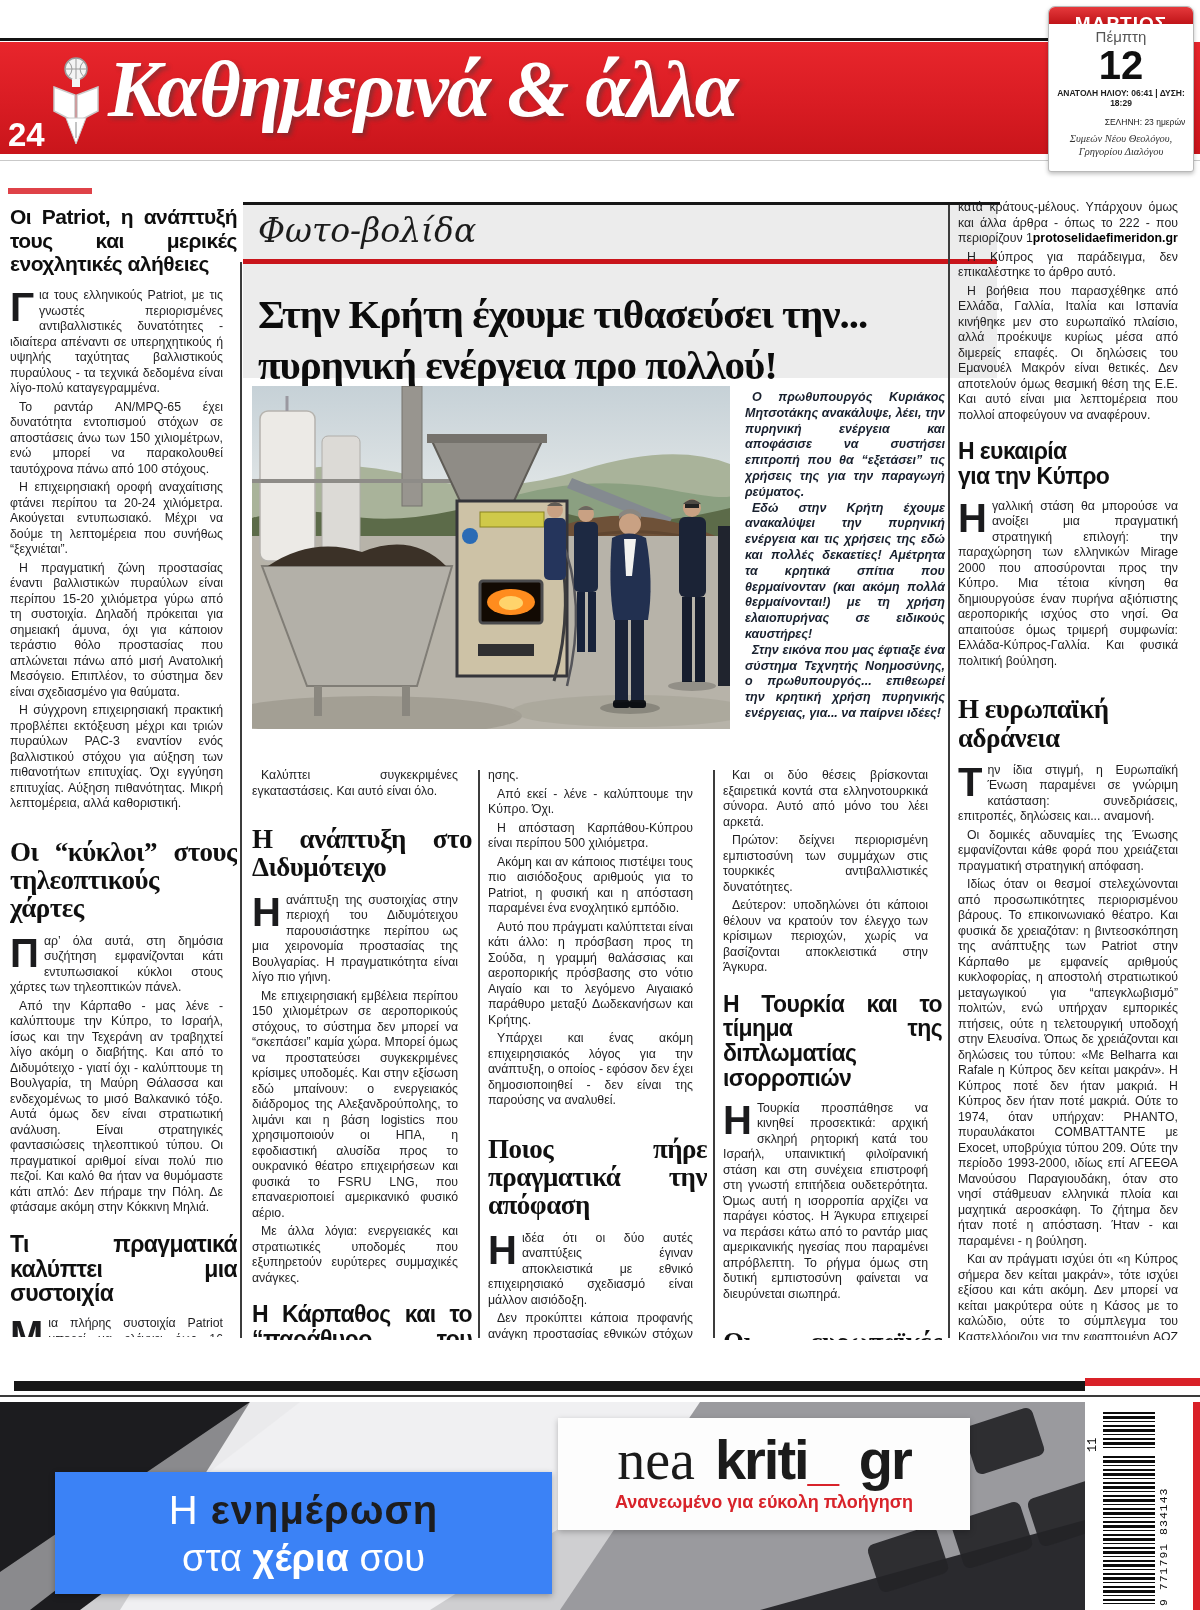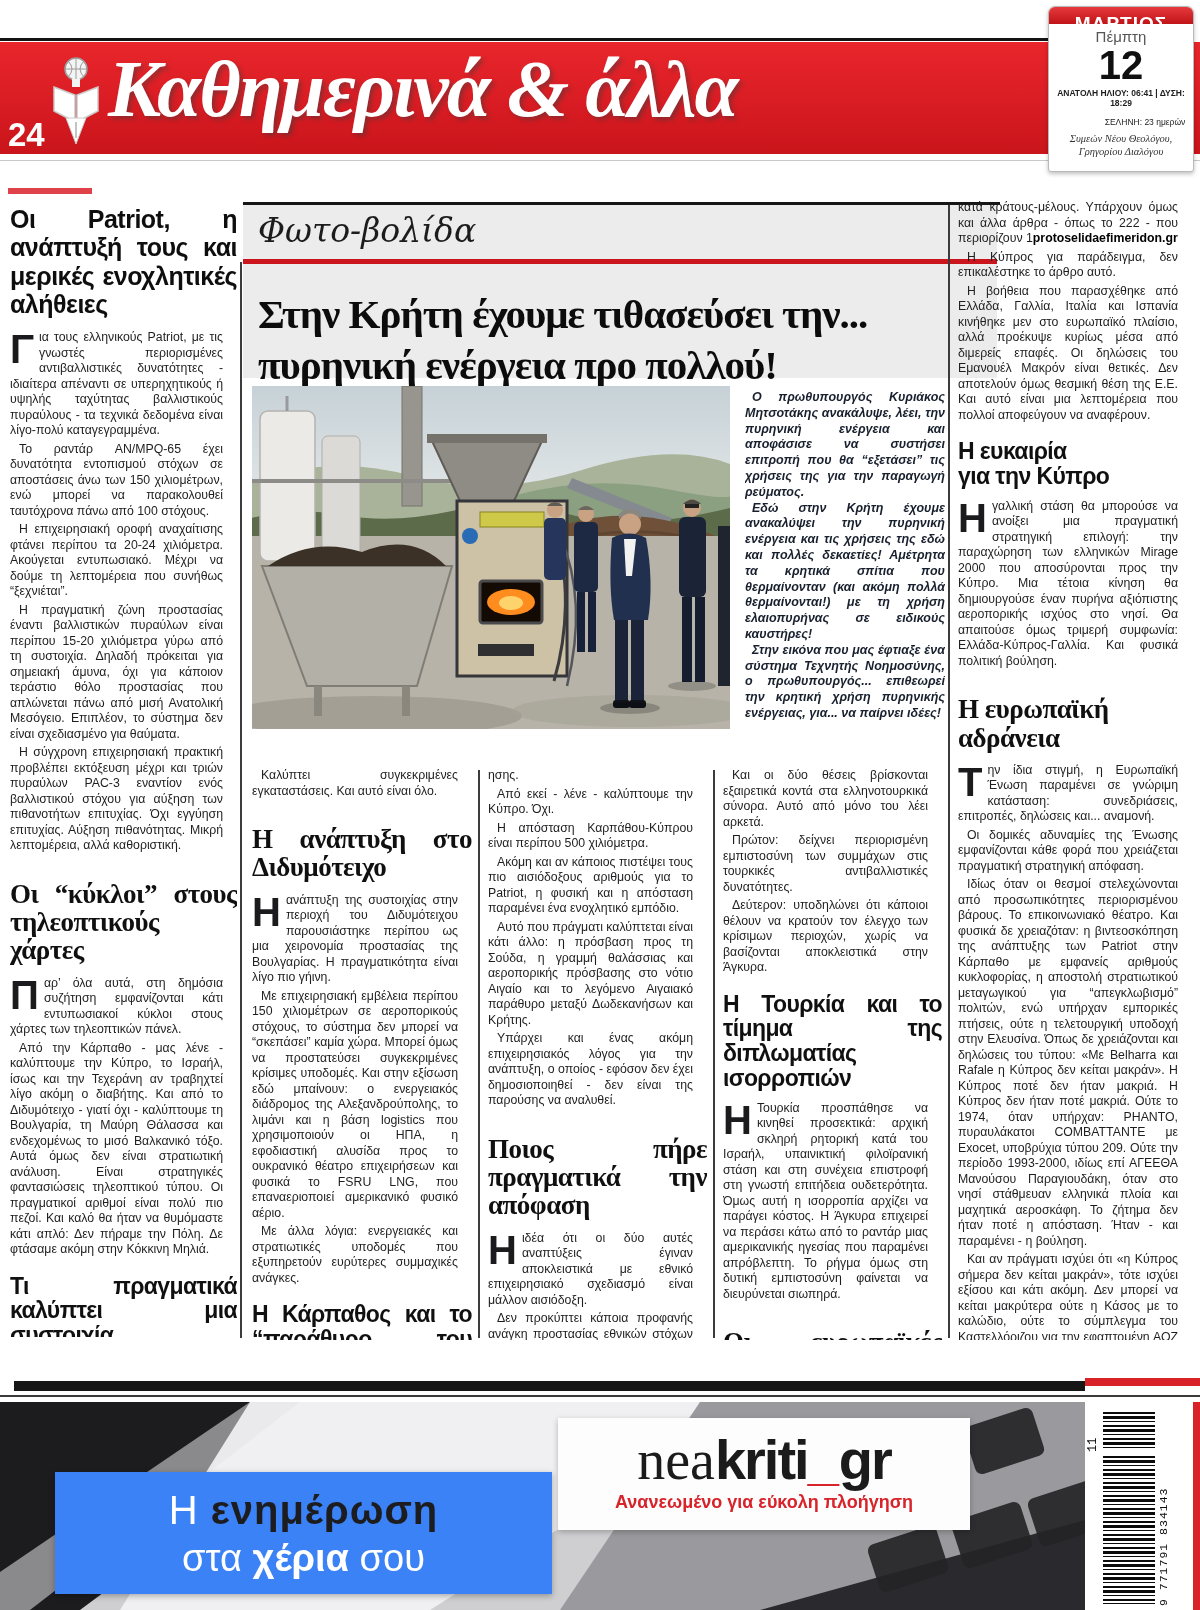--- a/index.html
+++ b/index.html
@@ -33,21 +33,21 @@
 
   
   .colbox{overflow:hidden;}
   .bodyt{font-size:12.3px;line-height:15.5px;text-align:justify;color:#1e1e20;}
   .bodyt p{margin:0 14px 3px 0;}
   .bodyt p.ind{text-indent:9px;}
   .dc{float:left;font-weight:bold;font-size:40px;line-height:33px;margin:3px 5px 0 0;color:#1b1b1d;}
   .h-sans{font-weight:bold;font-size:23px;line-height:1.08;letter-spacing:-0.6px;color:#101010;margin:16px 0 10px 0;}
   .h-serif{font-family:Liberation Serif, serif;font-weight:bold;font-size:27px;line-height:1.05;
       letter-spacing:-0.5px;color:#101010;margin:26px 0 11px 0;}
-  #a1-title{font-weight:bold;font-size:25px;line-height:1.13;letter-spacing:-0.5px;color:#0e0e0e;margin:0 0 12px 0;}
+  #a1-title{font-weight:bold;font-size:21px;line-height:1.13;letter-spacing:-0.5px;color:#0e0e0e;margin:0 0 12px 0;}
   .wm{font-weight:bold;color:#000;}
 
   
   #pb-bg{left:243px;top:205px;width:754px;height:173px;background:#ececec;}
   #pb-topline{left:243px;top:202px;width:757px;height:3px;background:#161616;}
   #pb-kicker{left:258px;top:211px;font-family:"DejaVu Serif",serif;font-style:italic;
       font-size:33px;color:#1c1c1c;}
   #pb-redline{left:243px;top:259px;width:754px;height:5px;background:#c9151b;}
   .pb-head{left:258px;font-family:"Liberation Serif",serif;font-weight:bold;font-size:41px;
       letter-spacing:-1px;color:#0c0c0c;white-space:nowrap;margin-top:20px;}
@@ -66,21 +66,21 @@
   #ad-redbox{left:55px;top:1472px;width:497px;height:122px;background:#3b82f6;text-align:center;
       box-shadow:0 2px 6px rgba(0,0,0,.3);}
   #ad-l1{margin-top:16px;font-size:40px;letter-spacing:1px;color:#fff;}
   #ad-l1 b{color:#1d1d1f;font-weight:bold;}
   #ad-l2{margin-top:4px;font-size:38px;color:#fff;font-weight:300;}
   #ad-l2 b{font-weight:bold;}
   #ad-logobox{left:558px;top:1418px;width:412px;height:112px;background:#fdfdfd;text-align:center;
       box-shadow:0 2px 6px rgba(0,0,0,.25);}
   #logo-line{margin-top:14px;font-size:56px;line-height:56px;color:#1b1b1b;white-space:nowrap;}
   .lg-nea{font-family:"Liberation Serif",serif;}
-  .lg-kriti,.lg-gr{font-weight:bold;letter-spacing:-2px;}
+  .lg-kriti,.lg-gr{font-weight:bold;letter-spacing:-2px;margin-left:20px;}
   .lg-us{font-weight:bold;color:#d8232a;}
   #logo-tag{margin-top:4px;font-size:18px;font-weight:bold;color:#d8232a;}
 
   
   #bc-zone{left:1085px;top:1402px;width:115px;height:208px;background:#fff;}
   .bars{background:repeating-linear-gradient(180deg,#0b0b0b 0px,#0b0b0b 2px,#ffffff 2px,#ffffff 4px,
         #0b0b0b 4px,#0b0b0b 7px,#ffffff 7px,#ffffff 9px,#0b0b0b 9px,#0b0b0b 10px,#ffffff 10px,#ffffff 13px);}
   #bc-addon{left:1103px;top:1412px;width:52px;height:36px;}
   #bc-main{left:1103px;top:1456px;width:52px;height:148px;}
   .vtext{writing-mode:vertical-rl;transform:rotate(180deg);

